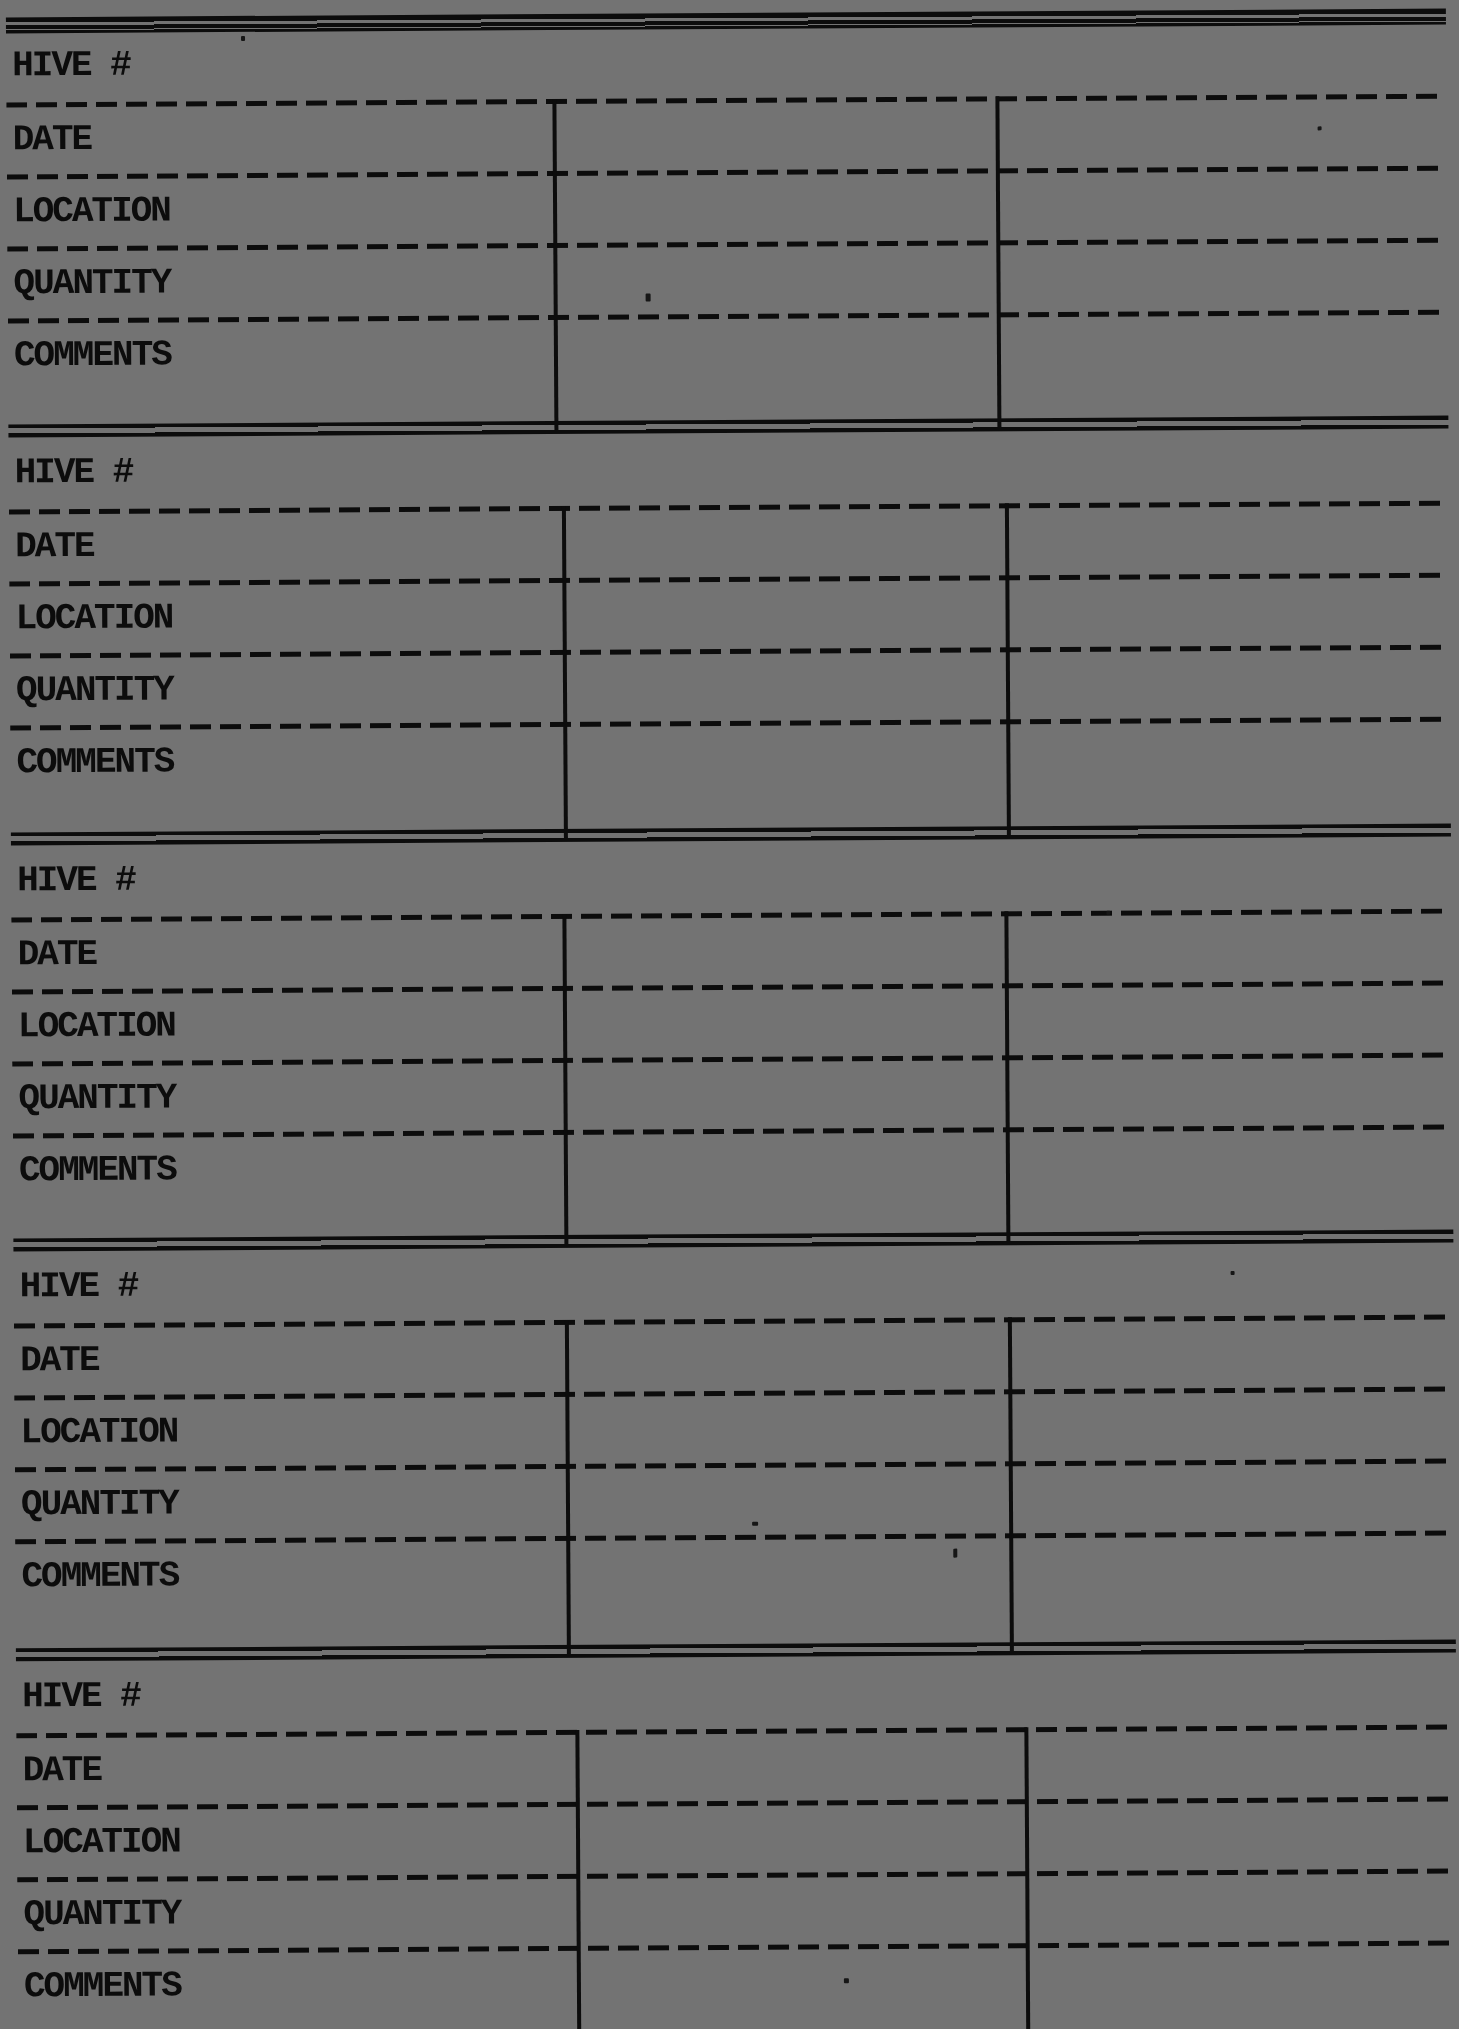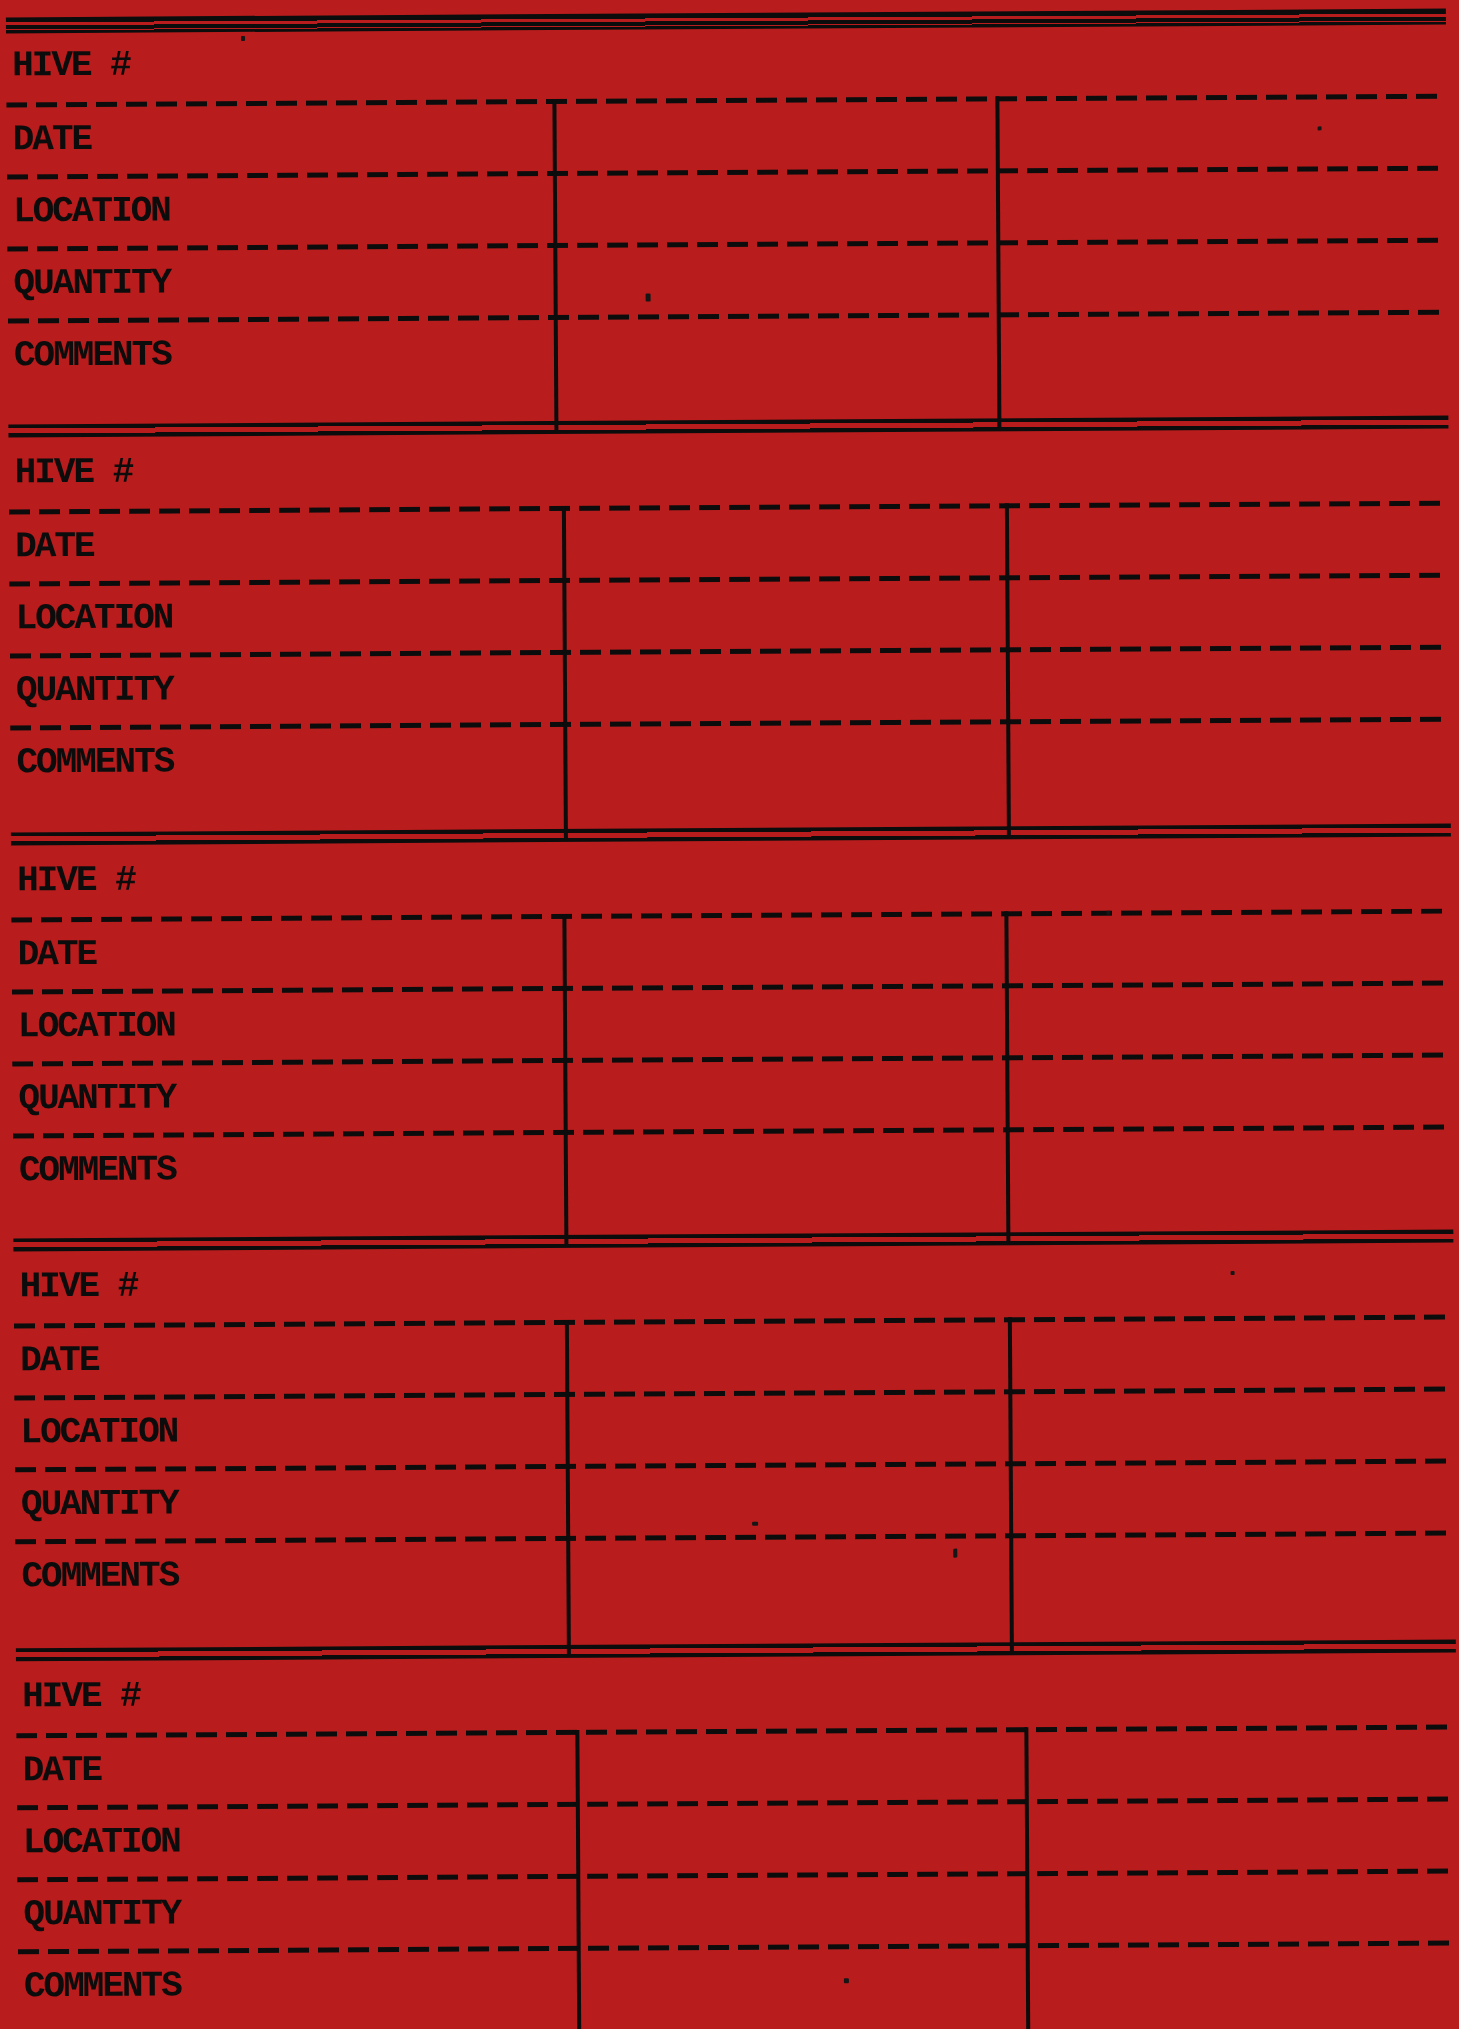--- a/index.html
+++ b/index.html
@@ -1,19 +1,19 @@
 <!DOCTYPE html>
 <html><head>
 <meta charset="utf-8">
 <style>
   html,body{margin:0;padding:0;background:#ffffff;}
   .page{
     position:relative;
     width:1459px;height:2029px;
-    background:#b91c1c;
+    background:#737373;
     overflow:hidden;
   }
   .sheet{
     position:absolute;inset:0;
     transform:rotate(-0.35deg);
     transform-origin:50% 50%;
   }
   .hive-section{position:absolute;left:0;top:0;width:100%;height:0;}
   .label{
     position:absolute;left:18px;

